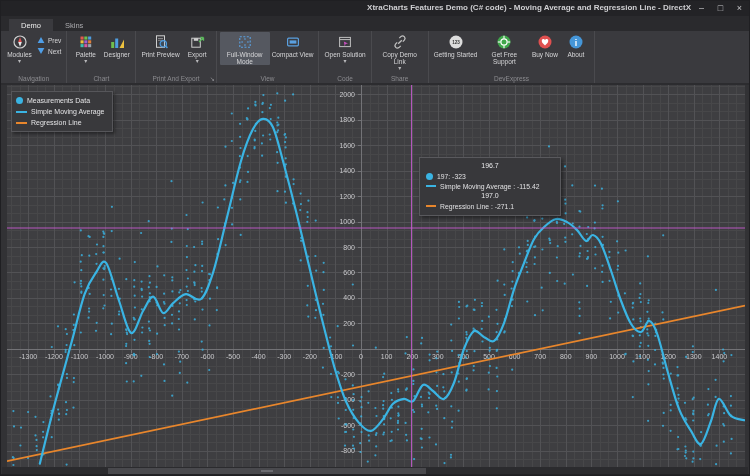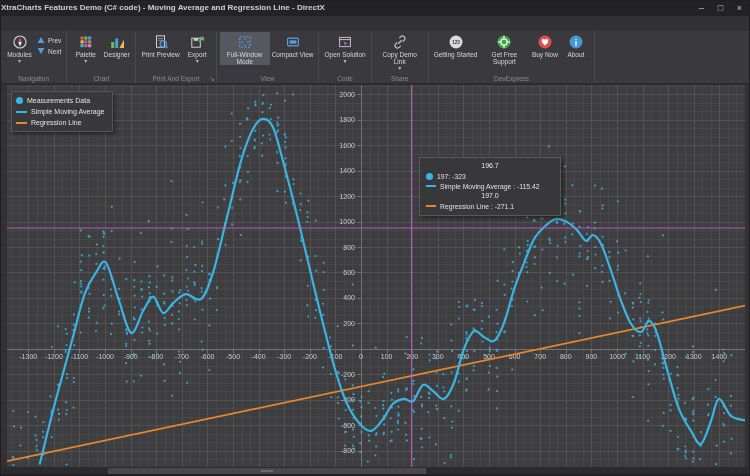--- a/index.html
+++ b/index.html
@@ -1,20 +1,20 @@
 <!DOCTYPE html>
 <html><head>
 <meta charset="utf-8">
 <style>
   html,body{margin:0;padding:0;background:#1b1b1d;}
   .window{position:relative;width:750px;height:476px;background:#323235;overflow:hidden;
           font-family:"Liberation Sans",sans-serif;color:#d6d6d8;box-sizing:border-box;border:1px solid #1f1f22;}
   
   .titlebar{position:absolute;left:0;top:0;width:750px;height:15px;background:#232326;}
-  .titlebar .title{position:absolute;left:0;right:60px;top:2px;text-align:left;font-size:8px;font-weight:bold;color:#cfcfd2;white-space:nowrap;}
+  .titlebar .title{position:absolute;left:0;right:60px;top:2px;text-align:right;font-size:8px;font-weight:bold;color:#cfcfd2;white-space:nowrap;}
   .win-controls{position:absolute;right:2px;top:0;height:15px;display:flex;}
   .win-controls span{width:19px;height:15px;text-align:center;font-size:9px;line-height:14px;color:#c5c5c8;cursor:default;}
   
   .tabrow{position:absolute;left:0;top:15px;width:750px;height:15px;background:#2a2a2d;display:flex;align-items:flex-end;}
   .tab{padding:2px 12px 1px 12px;font-size:7.5px;color:#ababae;}
   .tab.active{background:#3a3a3e;color:#ececec;}
   .tab:first-child{margin-left:8px;}
   
   .ribbon{position:absolute;left:0;top:30px;width:750px;height:52px;background:#3a3a3e;border-bottom:2px solid #2c2c2f;display:flex;align-items:stretch;}
   .rgroup{position:relative;display:flex;align-items:flex-start;padding:1px 3px 11px 3px;border-right:1px solid #4a4a4e;}
@@ -52,20 +52,24 @@
 
   <div class="titlebar">
     <div class="title">XtraCharts Features Demo (C# code) - Moving Average and Regression Line - DirectX</div>
     <div class="win-controls">
       <span>–</span>
       <span>□</span>
       <span>×</span>
     </div>
   </div>
 
+  <div class="tabrow" id="tabrow">
+      <div class="tab active">Demo</div>
+      <div class="tab">Skins</div>
+    </div>
 
   <div class="ribbon" id="ribbon">
       <div class="rgroup">
         <div class="rbtn">
           <span class="icon"><svg width="16" height="16" viewBox="0 0 16 16">
               <circle cx="8" cy="8" r="6" fill="none" stroke="#cfcfcf" stroke-width="1.2"></circle>
               <polygon points="8,3.2 9.8,8 6.2,8" fill="#e05050"></polygon>
               <polygon points="6.2,8 9.8,8 8,12.8" fill="#e8e8e8"></polygon>
             </svg></span>
           <div class="lbl">Modules</div>

